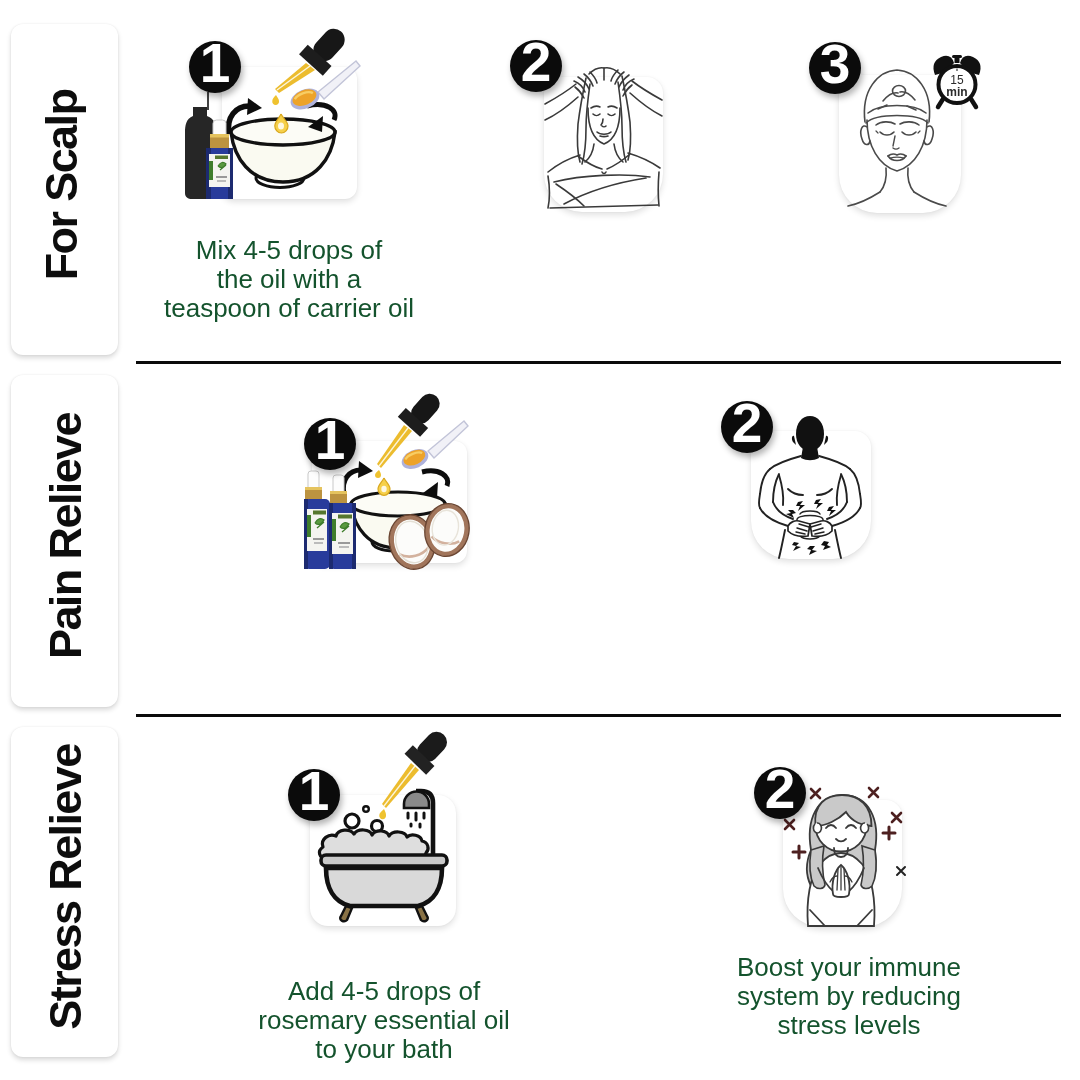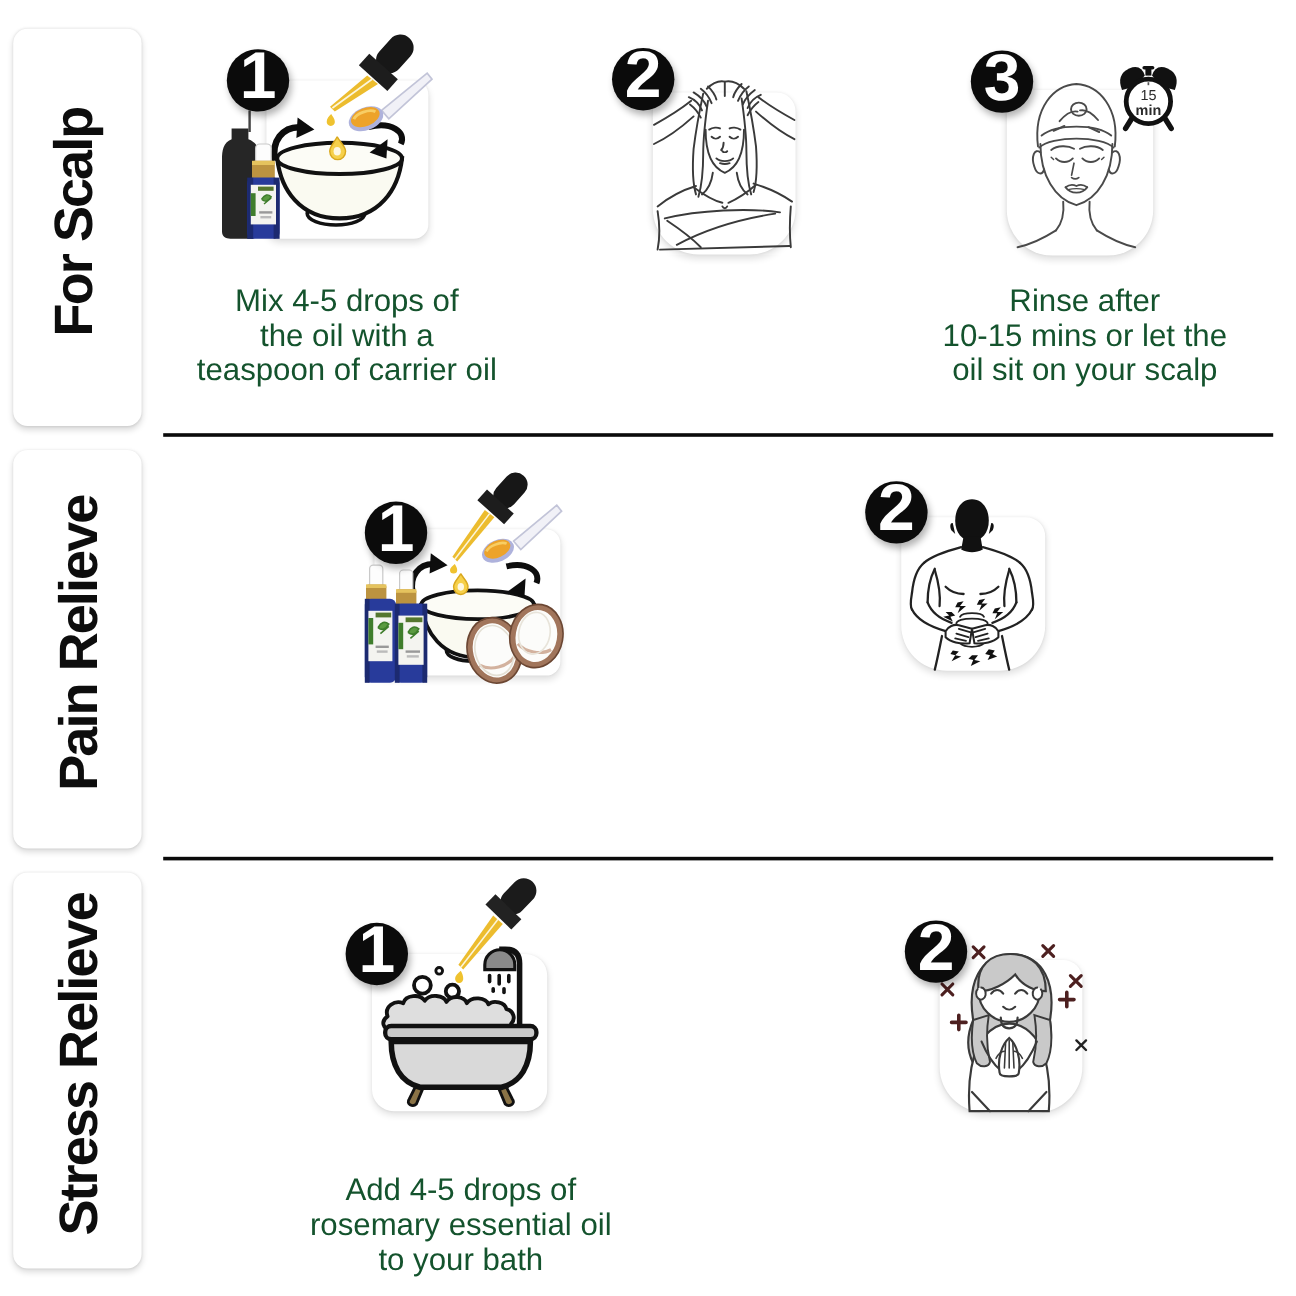--- a/index.html
+++ b/index.html
@@ -182,21 +182,20 @@
     <rect x="162" y="35" width="10" height="3" rx="1.5" fill="#111"></rect>
     <path d="M153,79 L148,87" stroke="#111" stroke-width="4.5" stroke-linecap="round"></path>
     <path d="M181,79 L186,87" stroke="#111" stroke-width="4.5" stroke-linecap="round"></path>
     <circle cx="167" cy="64.5" r="18.5" fill="#fff" stroke="#111" stroke-width="4"></circle>
     <path d="M167,48.5 L167,51" stroke="#555" stroke-width="1.4"></path>
     <text x="167" y="63.5" font-size="12" fill="#2b2b2b" text-anchor="middle" font-family="Liberation Sans,sans-serif">15</text>
     <text x="167" y="76" font-size="12" font-weight="bold" fill="#2b2b2b" text-anchor="middle" font-family="Liberation Sans,sans-serif">min</text>
    </g>
   </svg>
   <div class="num" style="left:809px;top:42px">3</div>
-  <div class="cap" style="left:904px;top:236px">Rinse after<br>10-15 mins or let the<br>oil sit on your scalp</div>
 
   <div class="ibox" style="left:312px;top:441px;width:155px;height:122px;border-radius:12px"></div>
   <svg id="s2a" style="left:280px;top:390px" width="220" height="200" viewBox="0 0 220 200">
     <rect x="40" y="62" width="2" height="16" fill="#444"></rect>
 
     <ellipse cx="114" cy="152" rx="22" ry="9" fill="none" stroke="#111" stroke-width="3"></ellipse>
     <path d="M71,114 C74,137 88,158 118,158 C148,158 162,137 165,114 Z" fill="#FAFAF1" stroke="#111" stroke-width="3.2"></path>
     <ellipse cx="118" cy="114" rx="47" ry="12" fill="#FCFCF6" stroke="#111" stroke-width="3.2"></ellipse>
 
     <path d="M64,104 C61,90 69,80 81,80" fill="none" stroke="#0d0d0d" stroke-width="5"></path>
@@ -407,14 +406,15 @@
    <path d="M103,154 C101,142 105,130 111,125 C117,130 121,142 119,154 C119,158 103,158 103,154 Z" fill="#fff" stroke="#3a3a3a" stroke-width="1.8"></path>
    <g fill="none" stroke="#3a3a3a" stroke-width="1.3" stroke-linecap="round">
     <path d="M108,129 L107,150"></path>
     <path d="M111,127 L111,150"></path>
     <path d="M114,129 L115,150"></path>
     <path d="M100,142 C102,138 105,136 107,136"></path>
     <path d="M122,142 C120,138 117,136 115,136"></path>
    </g>
   </svg>
   <div class="num" style="left:754px;top:767px">2</div>
+  <div class="cap" style="left:849px;top:953px">Boost your immune<br>system by reducing<br>stress levels</div>
 
 </div>
 
 </body></html>

